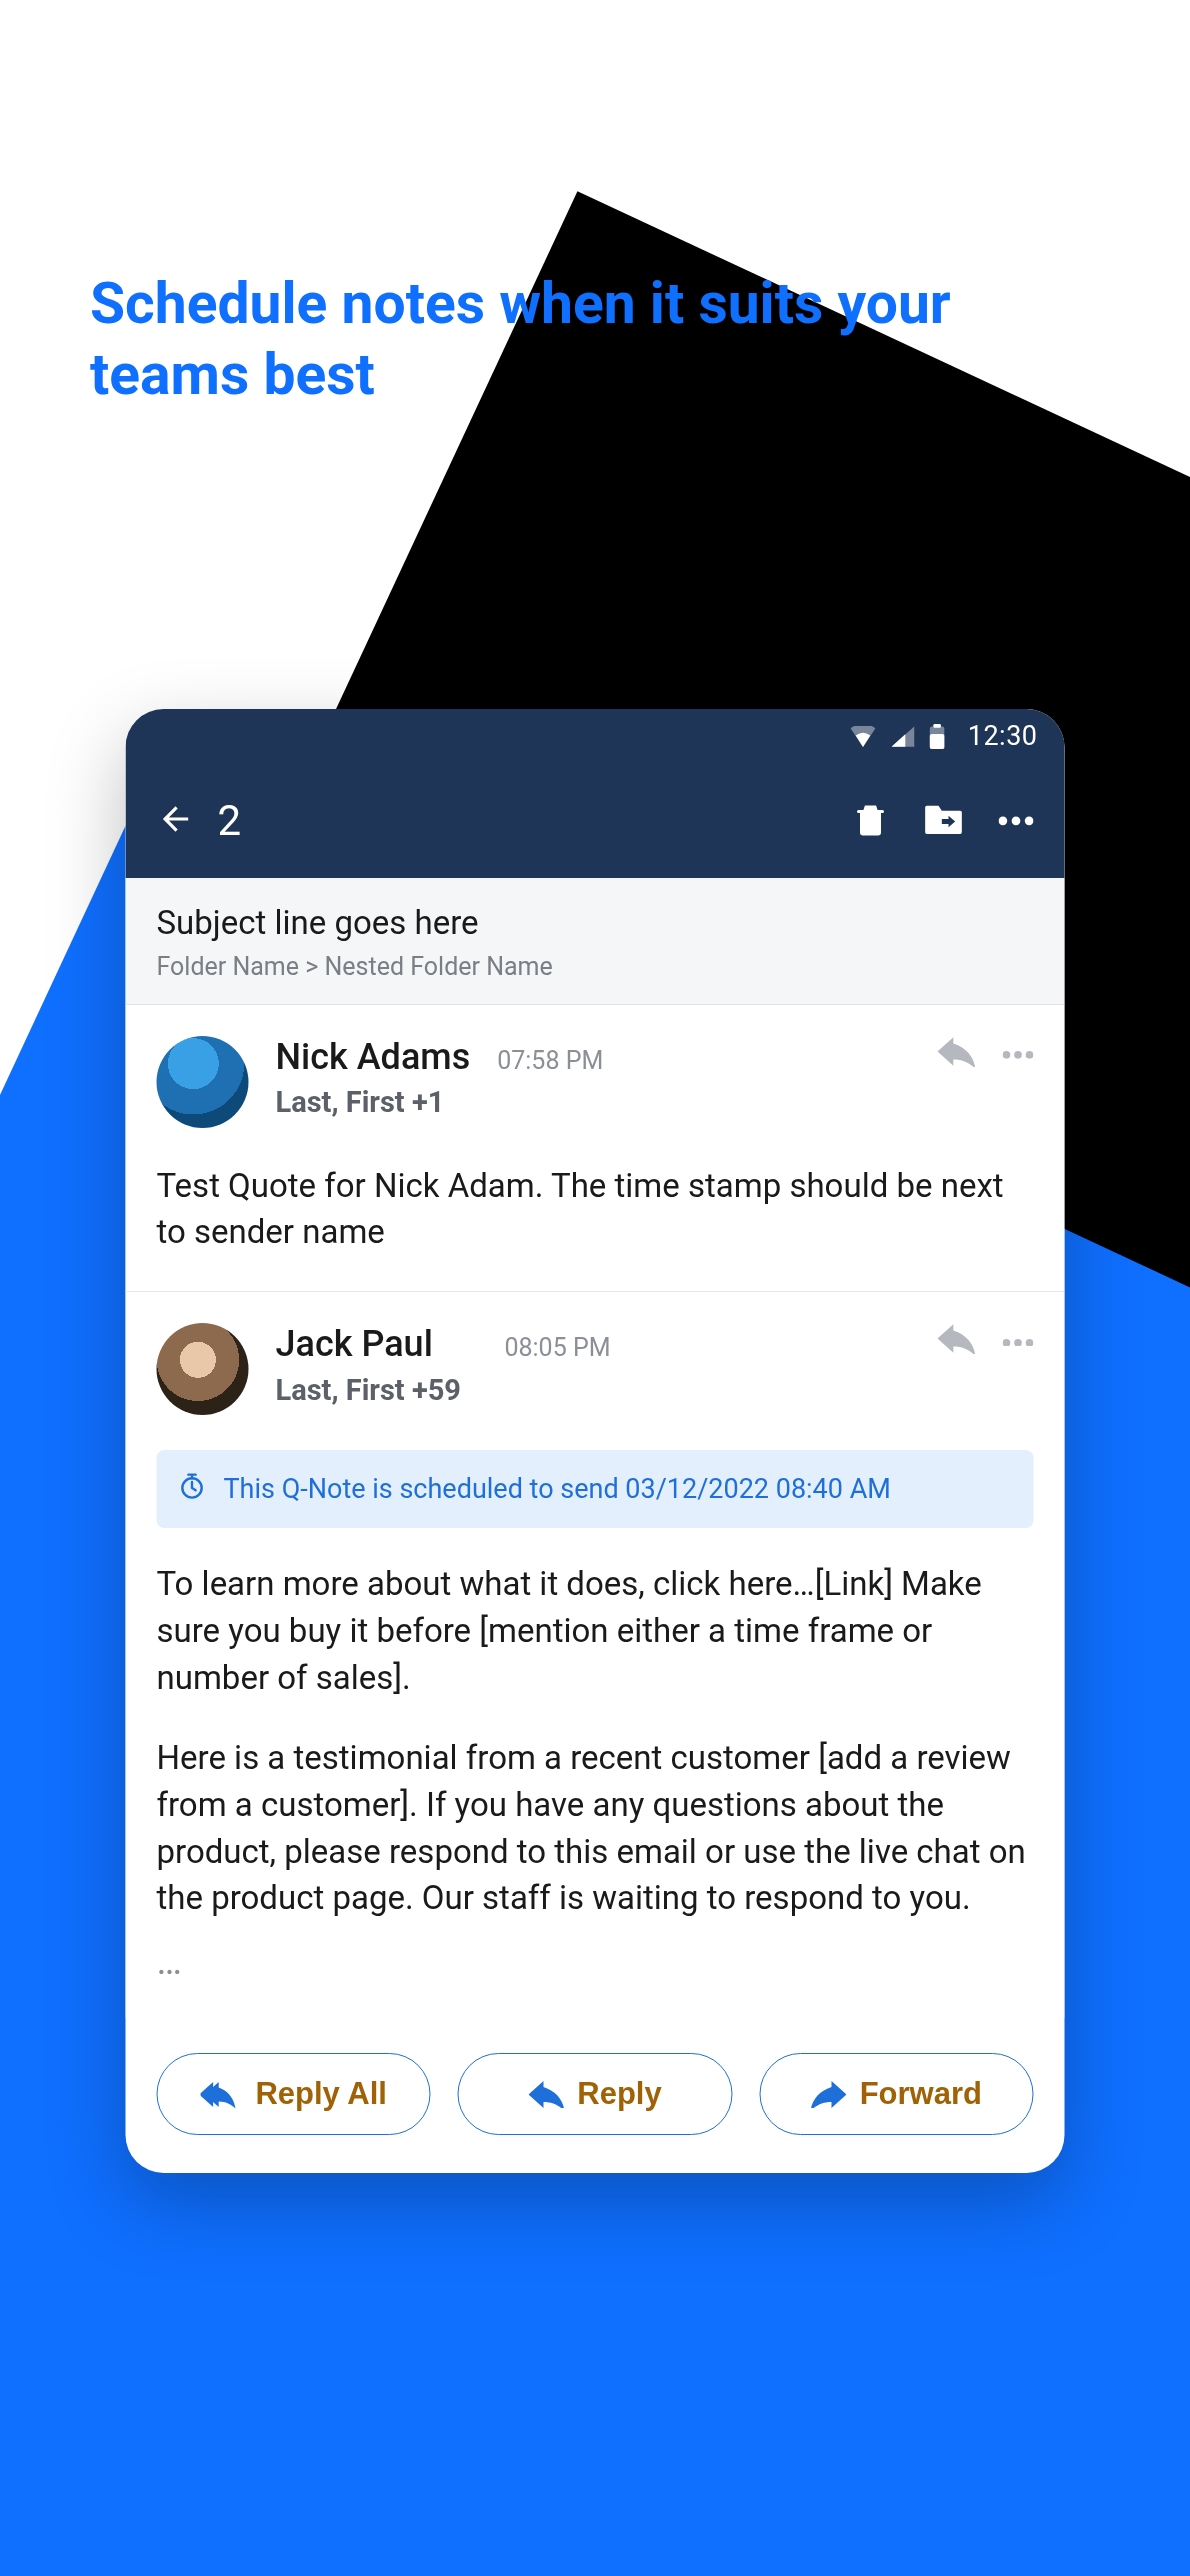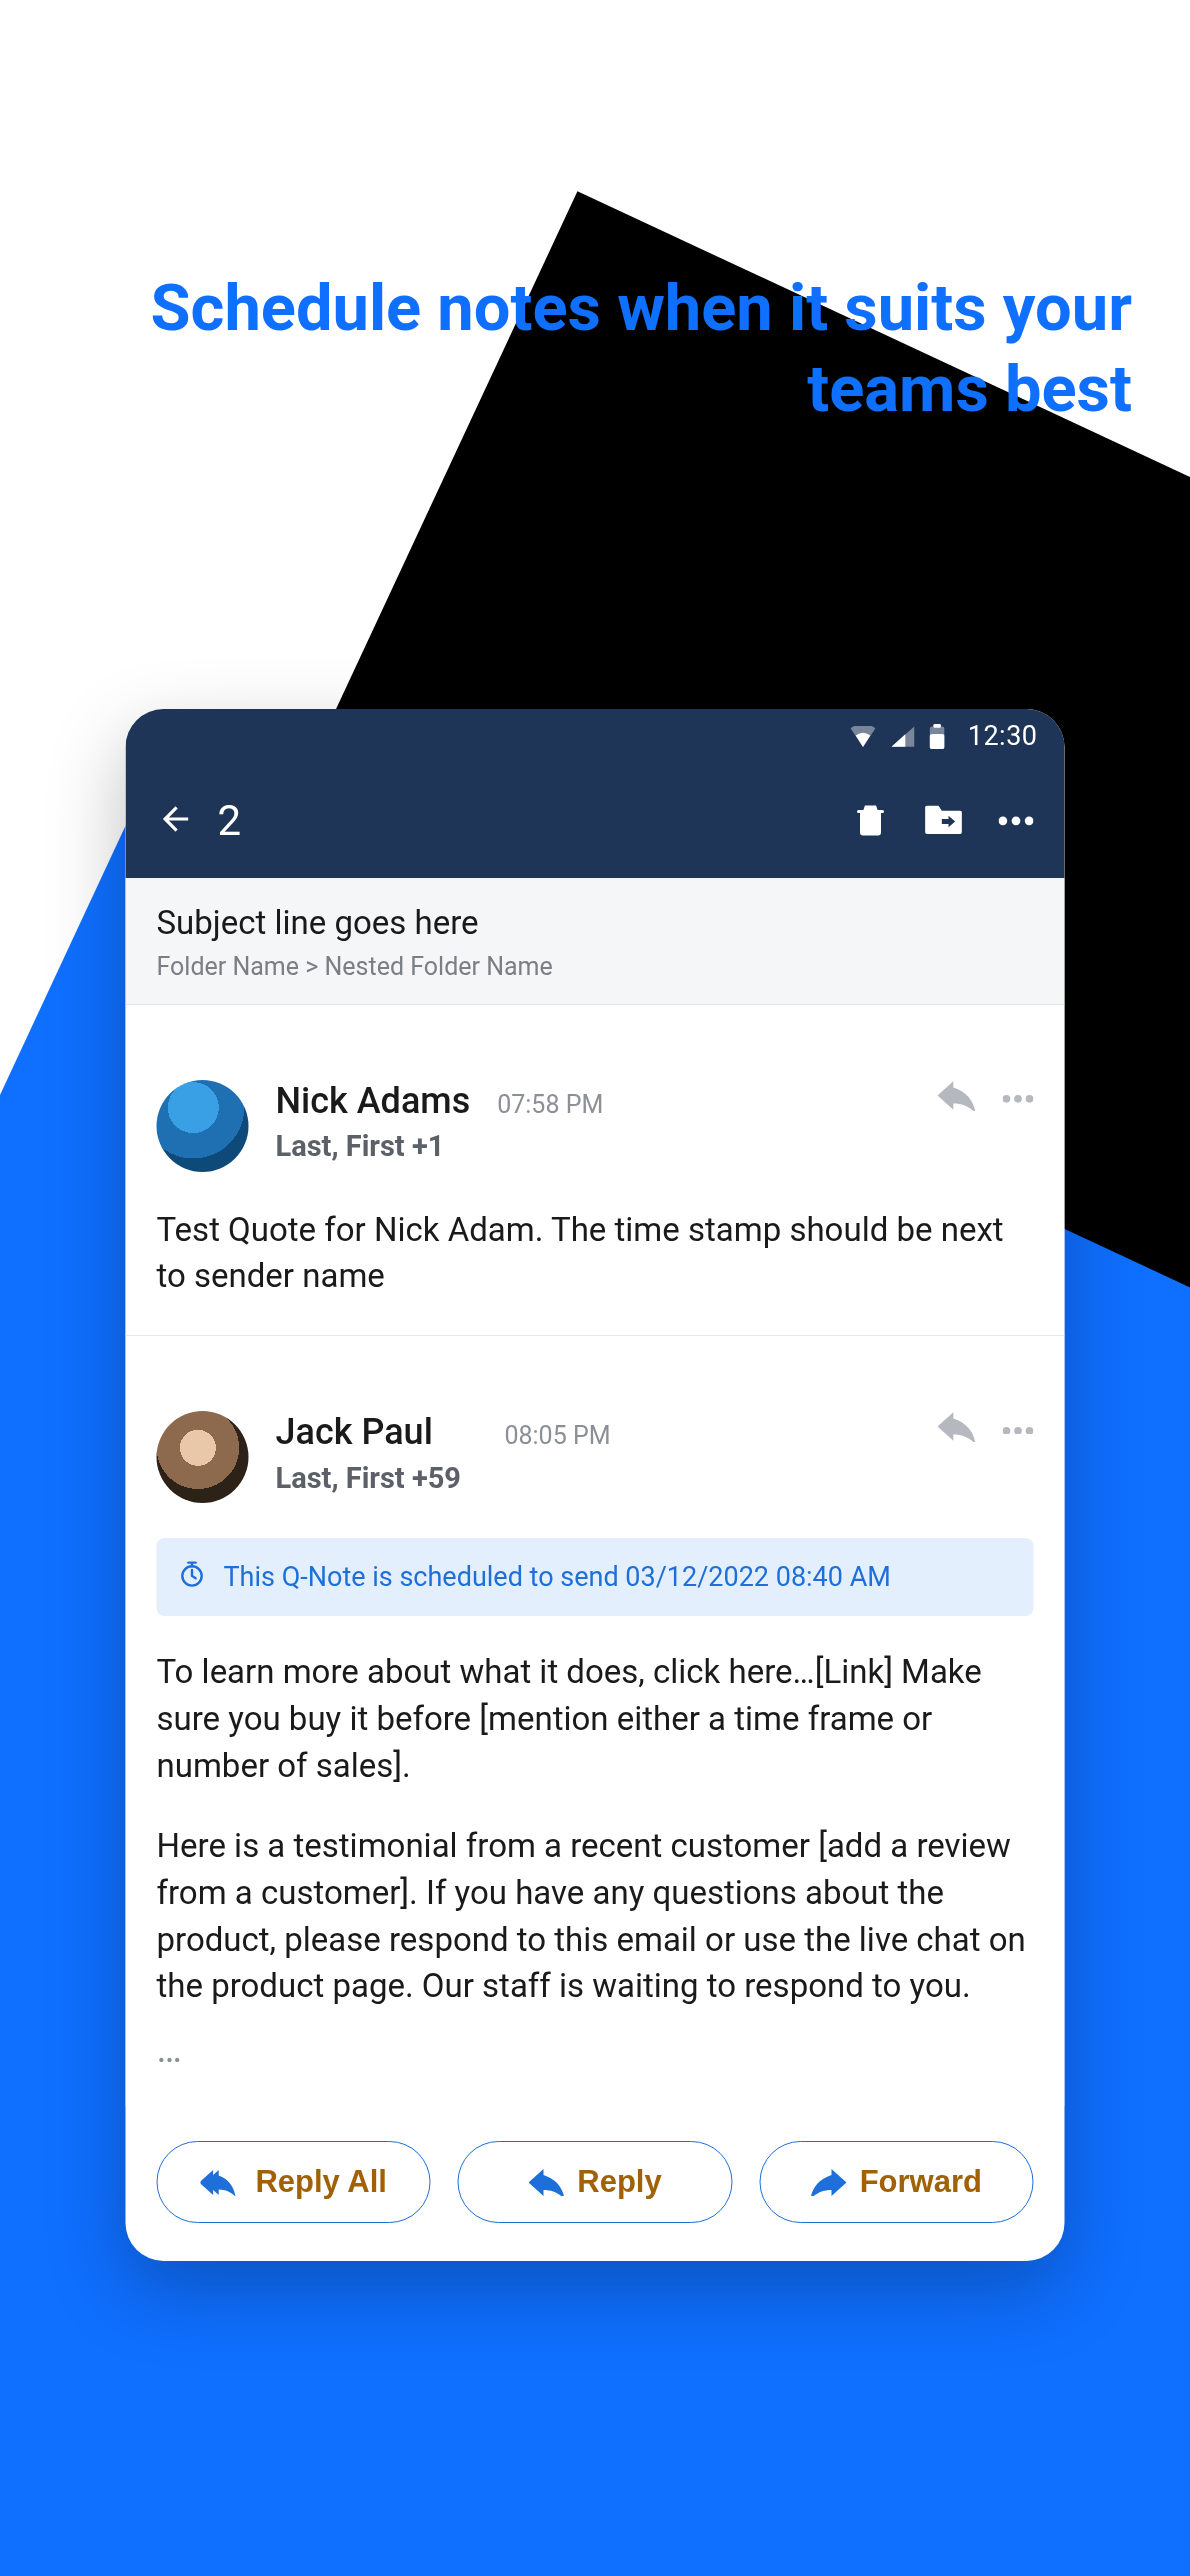--- a/index.html
+++ b/index.html
@@ -26,27 +26,27 @@
     background: #0f6fff;
     transform: rotate(25deg);
     z-index: 2;
   }
 
   .headline {
     position: absolute;
     top: 268px;
     left: 0;
     width: 100%;
-    text-align: right;
+    text-align: left;
     z-index: 3;
     color: #0f6fff;
-    font-size: 65px;
+    font-size: 57px;
     font-weight: 700;
     line-height: 1.25;
-    padding: 0 58px;
+    padding: 0 90px;
   }
 
   .phone {
     position: absolute;
     top: 709px;
     left: 50%;
     transform: translateX(-50%);
     width: 939px;
     border-radius: 38px;
     background: #ffffff;
@@ -90,21 +90,21 @@
     padding: 25px 31px 23px;
   }
   .subject-line { font-size: 33px; font-weight: 400; color: #1a1a1a; }
   .breadcrumb { font-size: 25px; color: #7a7e85; margin-top: 9.6px; }
 
   .message {
     border-bottom: 1px solid #e8e9eb;
     padding: 31px 31px 35px;
     background: #ffffff;
   }
-  .msg-header { display: flex; align-items: flex-start; gap: 27px; margin-top: 44px; }
+  .msg-header { display: flex; align-items: flex-start; gap: 27px; }
   .avatar {
     width: 92px; height: 92px; border-radius: 50%;
     flex-shrink: 0;
     background-size: cover; background-position: center;
   }
   .avatar-swim { background: radial-gradient(circle at 40% 30%, #3aa0e6 0 30%, #1f6fb3 30% 60%, #0d4a7a 60% 100%); }
   .avatar-person { background: radial-gradient(circle at 45% 40%, #e8c8a8 0 24%, #8d6a4e 24% 55%, #2c2218 55% 100%); }
   .msg-meta { flex: 1; display: flex; flex-direction: column; gap: 7.7px; }
   .name-row { display: flex; align-items: baseline; gap: 27px; }
   .sender-name { font-size: 36px; font-weight: 500; color: #1a1a1a; }

